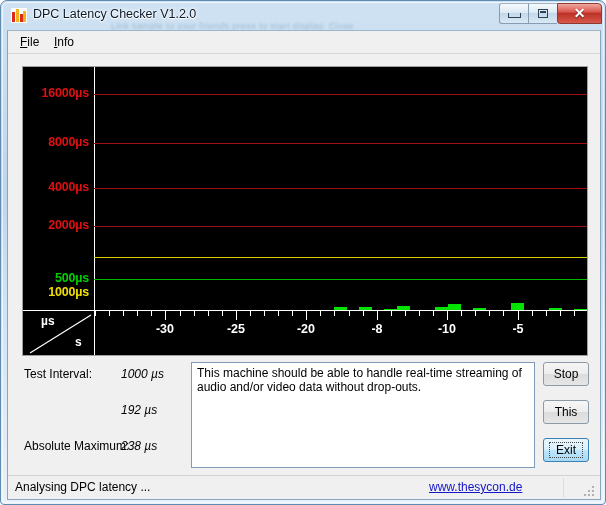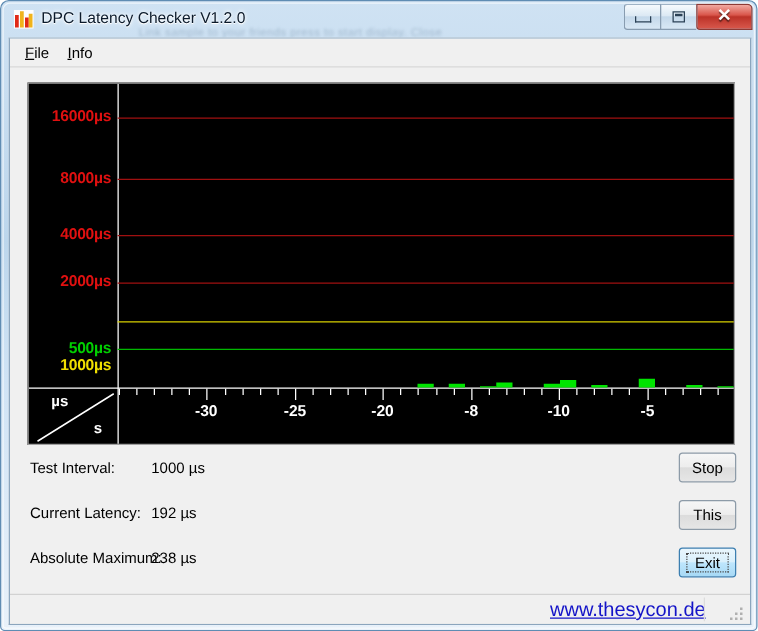--- a/index.html
+++ b/index.html
@@ -232,20 +232,21 @@
     font-size: 12px;
     color: #000;
     white-space: nowrap;
   }
   .info-value {
     position: absolute;
     left: 113px;
     font-size: 12px;
     color: #000;
     white-space: nowrap;
+    font-style: italic;
   }
   #msgbox {
     position: absolute;
     left: 183px; top: 331px;
     width: 344px;
     height: 106px;
     box-sizing: border-box;
     background: #ffffff;
     border: 1px solid #7f9db9;
     padding: 3px 5px;
@@ -294,22 +295,22 @@
   }
   #status-text {
     position: absolute;
     left: 7px; top: 4px;
     font-size: 12px;
     color: #000;
     white-space: nowrap;
   }
   #status-link {
     position: absolute;
-    left: 432px; top: 4px;
-    font-size: 16px;
+    left: 421px; top: 4px;
+    font-size: 12px;
     color: #1414c8;
     text-decoration: underline;
     white-space: nowrap;
     cursor: pointer;
   }
   #status-sep {
     position: absolute;
     left: 555px; top: 2px;
     width: 1px; height: 19px;
     background: #dcdcdc;
@@ -448,38 +449,39 @@
       <svg id="corner-diag" viewBox="0 0 64 42">
         <line x1="1" y1="40" x2="62" y2="2" stroke="#ffffff" stroke-width="1.2"></line>
       </svg>
       <div id="corner-us">µs</div>
       <div id="corner-s">s</div>
     </div>
 
     <div class="info-label" style="left:16px; top:336px;">Test Interval:</div>
     <div class="info-value" style="top:336px;">1000 µs</div>
 
-    <div class="info-label" style="left:16px; top:372px;">Current Latency:</div>
     <div class="info-value" style="top:372px;">192 µs</div>
 
     <div class="info-label" style="left:16px; top:408px;">Absolute Maximum:</div>
     <div class="info-value" style="top:408px;">238 µs</div>
 
+    <div id="msgbox">This machine should be able to handle real-time streaming of audio and/or video data without drop-outs.</div>
 
     <div class="btn" style="top:331px;">
       <span class="btn-inner">Stop</span>
     </div>
     <div class="btn" style="top:369px;">
       <span class="btn-inner">This</span>
     </div>
     <div class="btn focused" style="top:407px;">
       <span class="btn-inner">Exit</span>
     </div>
 
     <div id="statusbar">
+      <div id="status-text">Analysing DPC latency ...</div>
       <div id="status-link">www.thesycon.de</div>
       <div id="status-sep"></div>
       <div id="grip">
         <span class="grip-dot" style="left:8px; top:2px;"></span>
         <span class="grip-dot" style="left:4px; top:6px;"></span>
         <span class="grip-dot" style="left:8px; top:6px;"></span>
         <span class="grip-dot" style="left:0px; top:10px;"></span>
         <span class="grip-dot" style="left:4px; top:10px;"></span>
         <span class="grip-dot" style="left:8px; top:10px;"></span>
       </div>

